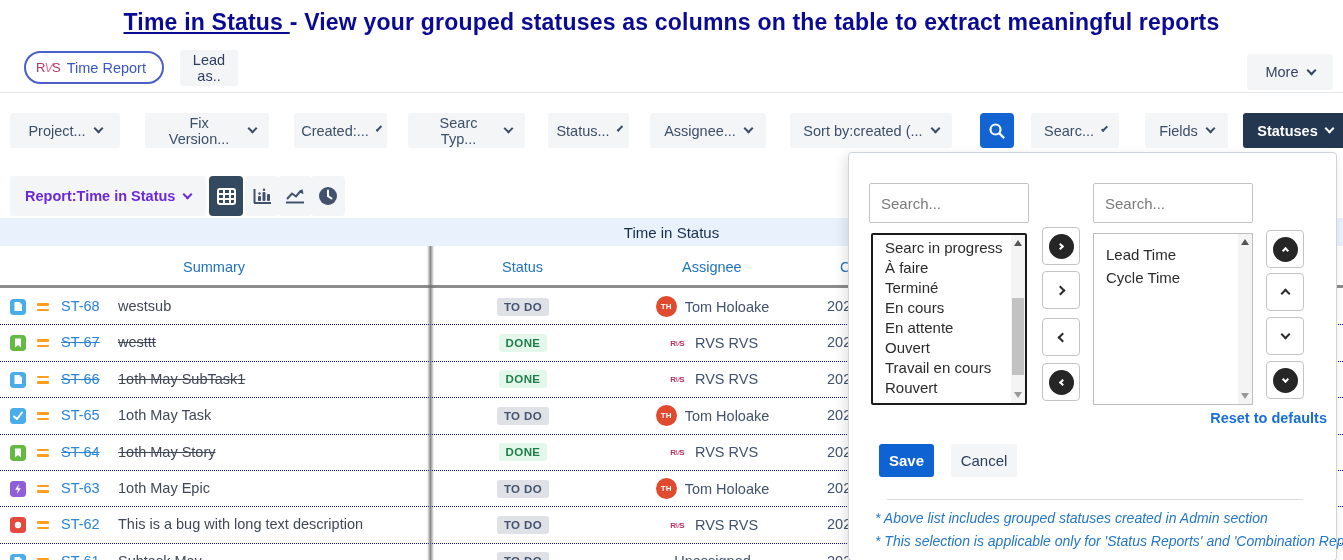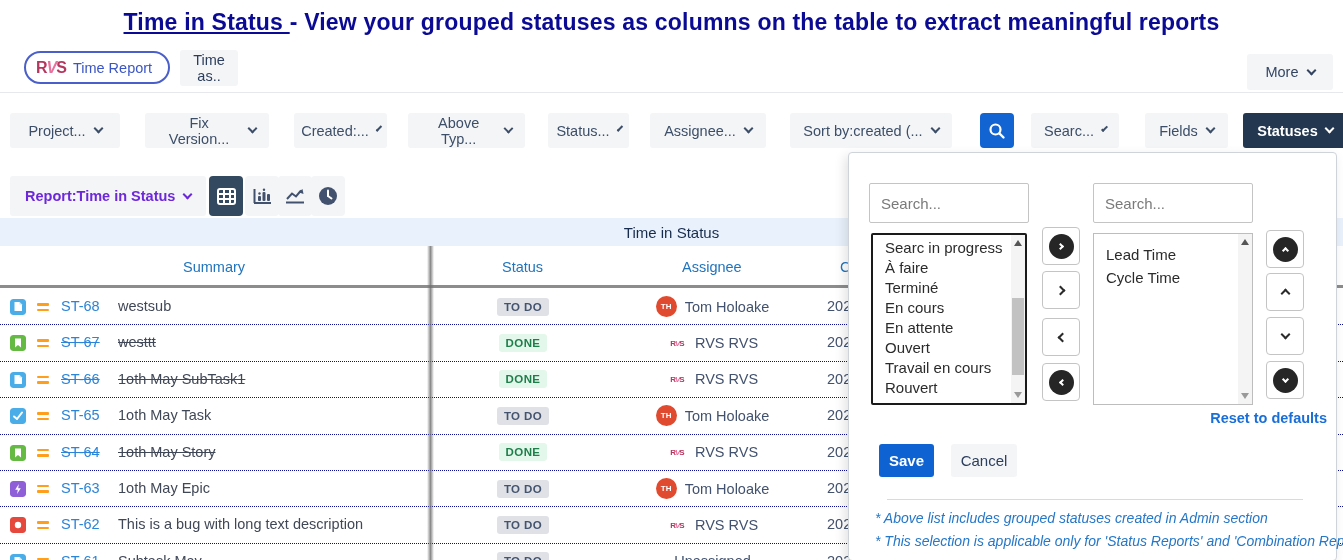--- a/index.html
+++ b/index.html
@@ -13,21 +13,21 @@
     position:absolute; top:9px; left:0; width:100%; text-align:center;
     font-size:23px; font-weight:bold; color:#0a0a94; letter-spacing:.2px;
   }
   .page-title .t-underline { text-decoration:underline; }
   
   .app-pill {
     position:absolute; left:24px; top:51px; height:33px; padding:0 16px 0 10px;
     border:2px solid #4a5fc9; border-radius:17px; display:flex; align-items:center; gap:7px;
     color:#3b55c4; font-size:14.5px; background:#fff; cursor:pointer;
   }
-  .rvs-logo { font-weight:bold; font-size:16px; letter-spacing:-1px; }
+  .rvs-logo { font-weight:normal; font-size:13px; letter-spacing:-1px; }
   .rvs-logo .r1 { color:#b5365f; }
   .rvs-logo .r2 { color:#e8729e; font-style:italic; }
   .btn-gray {
     background:#f4f5f7; border:none; border-radius:3px; color:#2c3e5d;
     font-size:14.5px; font-family:inherit; cursor:pointer;
     display:flex; align-items:center; justify-content:center; gap:9px;
   }
   .saveas-btn { position:absolute; left:180px; top:50px; width:58px; height:36px; }
   .more-btn { position:absolute; left:1247px; top:54px; width:86px; height:36px; color:#344563; }
   .hdr-divider { position:absolute; top:92px; left:0; width:100%; height:1px; background:#e6e8eb; }
@@ -129,41 +129,41 @@
 <body>
 
 <div class="page-title">
   <span class="t-underline">Time in Status </span><span>- View your grouped statuses as columns on the table to extract meaningful reports</span>
 </div>
 
 <div class="app-pill">
   <span class="rvs-logo"><span class="r1">R</span><span class="r2">V</span><span class="r1">S</span></span>
   <span>Time Report</span>
 </div>
-<button class="btn-gray saveas-btn">Time as..</button>
+<button class="btn-gray saveas-btn">Lead as..</button>
 <button class="btn-gray more-btn">
   <span>More</span>
   <span class="chev down"></span>
 </button>
 <div class="hdr-divider"></div>
 
 <button class="btn-gray filter-btn" style="left:10px;width:110px">
   <span>Project...</span>
     <span class="chev down"></span>
 </button>
 <button class="btn-gray filter-btn" style="left:145px;width:124px">
   <span>Fix Version...</span>
     <span class="chev down"></span>
 </button>
 <button class="btn-gray filter-btn" style="left:294px;width:93px">
   <span>Created:...</span>
     <span class="chev down"></span>
 </button>
 <button class="btn-gray filter-btn" style="left:408px;width:117px">
-  <span>Above Typ...</span>
+  <span>Searc Typ...</span>
     <span class="chev down"></span>
 </button>
 <button class="btn-gray filter-btn" style="left:548px;width:81px">
   <span>Status...</span>
     <span class="chev down"></span>
 </button>
 <button class="btn-gray filter-btn" style="left:650px;width:116px">
   <span>Assignee...</span>
     <span class="chev down"></span>
 </button>

